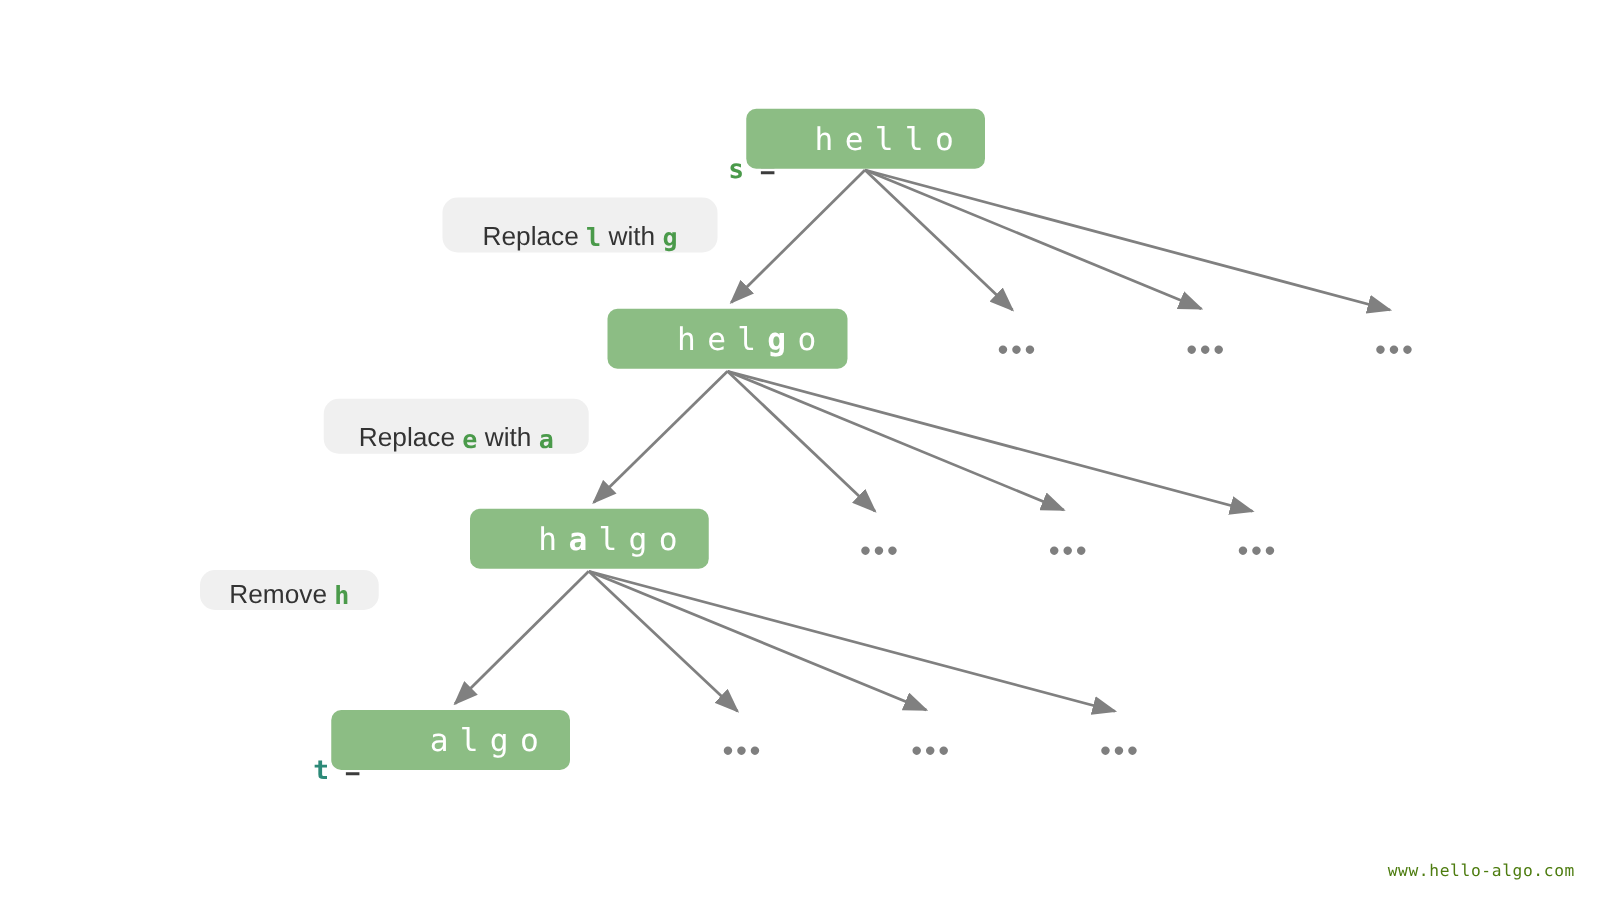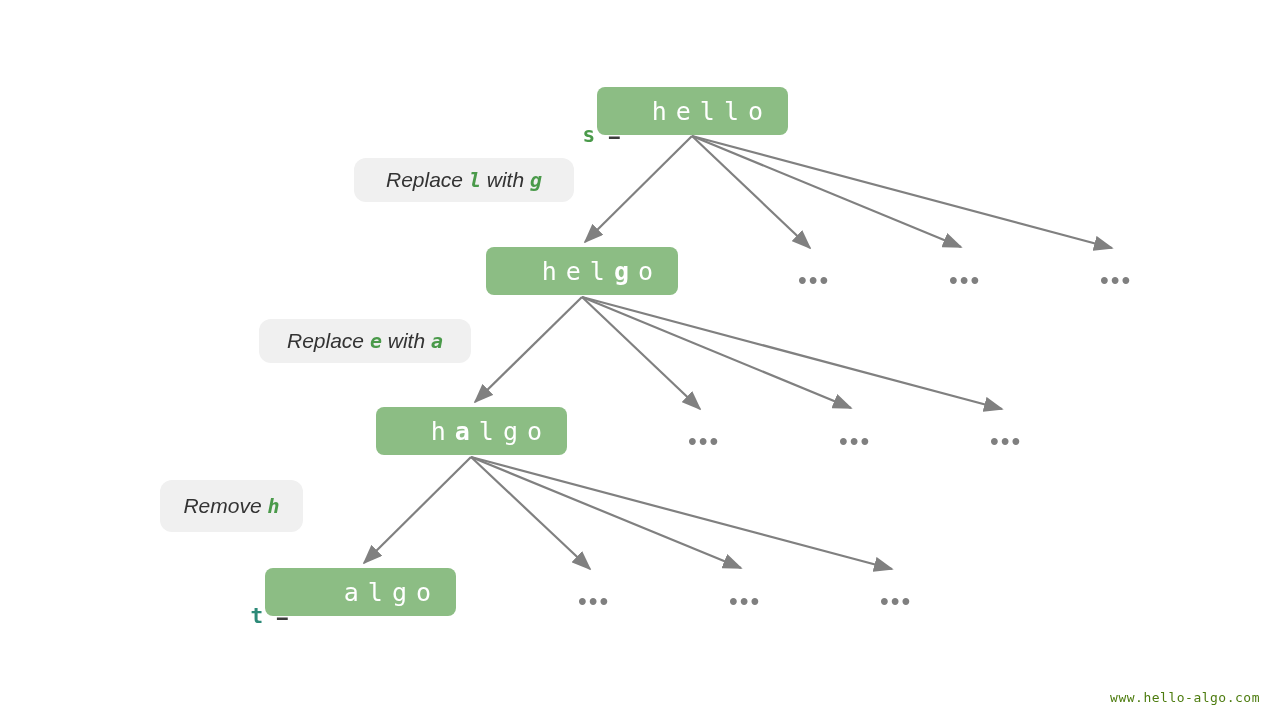--- a/index.html
+++ b/index.html
@@ -52,28 +52,27 @@
     white-space: pre;
   }
   .var-label .vname { }
   .var-label .veq { color: #3c3c3c; }
   .op-label {
     position: absolute;
     background: #f0f0f0;
     border-radius: 12px;
     box-sizing: border-box;
     display: flex;
-    align-items: center;
+    align-items: flex-end;
     justify-content: center;
     padding: 0 21px;
     font-family: "Liberation Sans", sans-serif;
     font-size: 21px;
     color: #333333;
     white-space: pre;
-    font-style: italic;
   }
   .op-label .mono {
     font-family: "DejaVu Sans Mono", "Liberation Mono", monospace;
     font-weight: bold;
     color: #4a9a4a;
     font-size: 20px;
   }
   .ellipsis {
     position: absolute;
     color: #7f7f7f;
@@ -150,21 +149,21 @@
     <span>Replace </span><span class="mono">e</span><span> with </span><span class="mono">a</span>
   </div>
 
   <div class="str-box" style="left:376px; top:407px; width:191px; height:48px;">
     <span class="ch">h</span><span class="ch hl">a</span><span class="ch">l</span><span class="ch">g</span><span class="ch">o</span>
   </div>
   <div class="ellipsis" style="left:688px; top:429px;">•••</div>
   <div class="ellipsis" style="left:839px; top:429px;">•••</div>
   <div class="ellipsis" style="left:990px; top:429px;">•••</div>
 
-  <div class="op-label" style="left:160px; top:480px; width:143px; height:52px;">
+  <div class="op-label" style="left:160px; top:456px; width:143px; height:32px;">
     <span>Remove </span><span class="mono">h</span>
   </div>
 
   <div class="var-label" style="left:200px; top:580px;">
     <span class="vname" style="color:#2d8a78;">t</span><span> </span><span class="veq">=</span>
   </div>
   <div class="str-box" style="left:265px; top:568px; width:191px; height:48px;">
     <span class="ch">a</span><span class="ch">l</span><span class="ch">g</span><span class="ch">o</span>
   </div>
   <div class="ellipsis" style="left:578px; top:589px;">•••</div>

